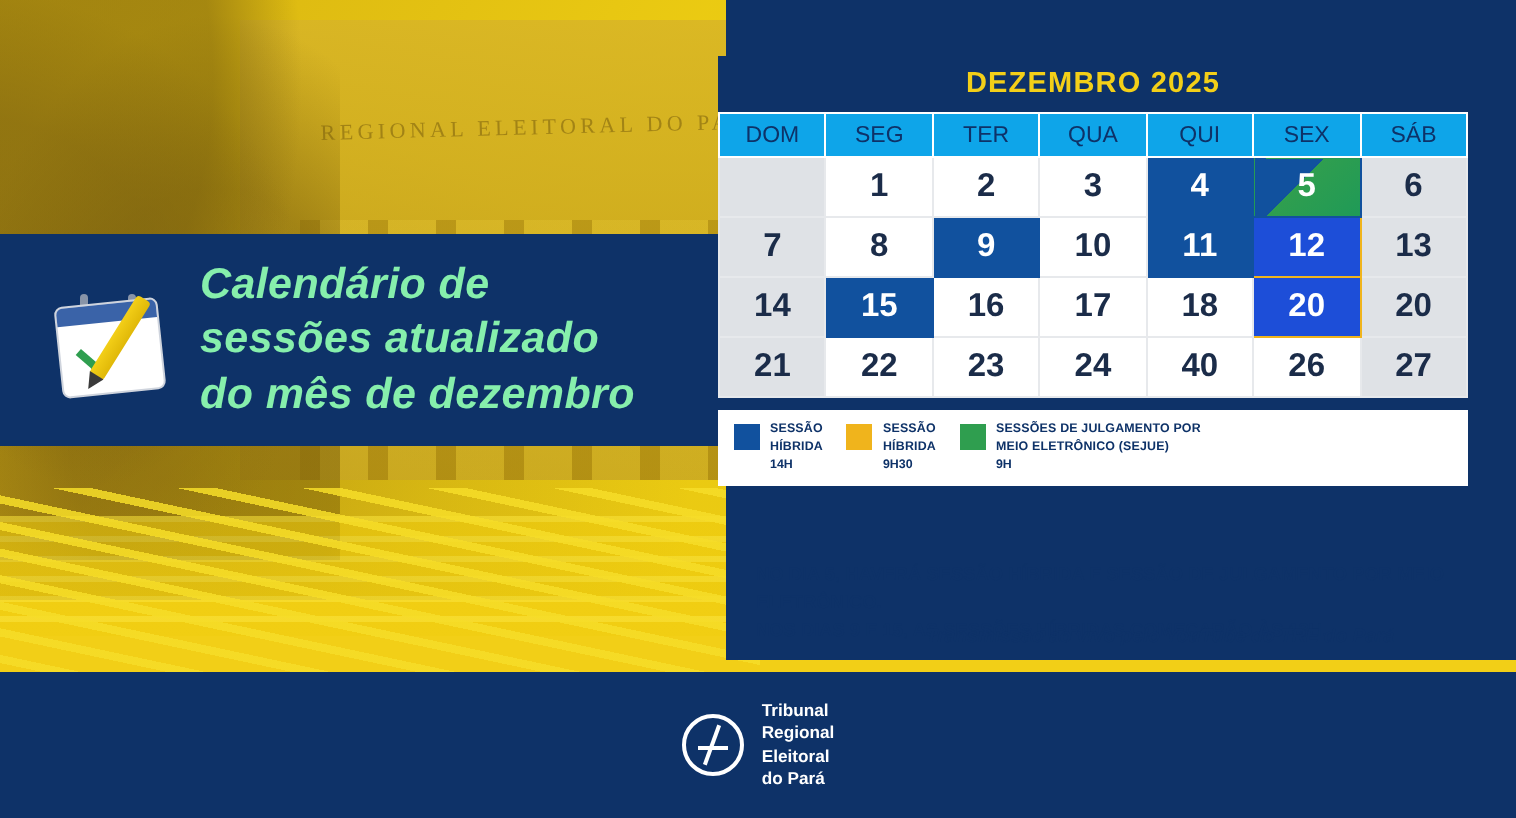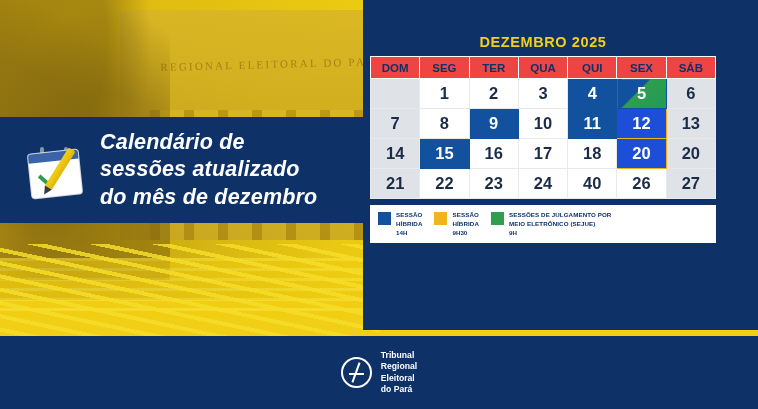--- a/index.html
+++ b/index.html
@@ -72,21 +72,21 @@
     position: absolute; right: 0; top: 0; width: 395px; height: 330px;
     background: #0e3268;
   }
   
   .title-bar {
     position: absolute; left: 0; top: 117px; width: 395px; height: 106px;
     background: #0e3268;
     display: flex; align-items: center;
   }
   .title-text {
-    color: #ffffff;
+    color: #86efac;
     font-weight: bold;
     font-size: 21.5px;
     line-height: 1.28;
     font-style: italic;
     margin-left: 100px;
     letter-spacing: .2px;
     white-space: pre-line;
   }
   
   .cal-icon {
@@ -142,32 +142,32 @@
     content: ""; position: absolute; left: 6px; right: 6px; top: 50%;
     height: 2px; background: #fff;
   }
   .logo-text {
     color: #fff; font-size: 8.6px; line-height: 1.32; font-weight: bold;
     white-space: pre-line;
   }
 
   
   .cal-card {
-    position: absolute; left: 370px; top: 28px; width: 346px;
+    position: absolute; left: 359px; top: 28px; width: 375px;
   }
   .cal-head {
     height: 28px; background: #0e3268;
     color: #f3cf18; font-weight: bold; font-size: 14.5px;
     display: flex; align-items: center; justify-content: center;
     letter-spacing: .6px;
   }
   table.cal { width: 100%; border-collapse: collapse; table-layout: fixed; }
   table.cal th {
-    background: #ef4444; color: #0e3268;
-    font-size: 11.5px; font-weight: bold; height: 22px;
+    background: #0ea5e9; color: #0e3268;
+    font-size: 11.5px; font-weight: normal; height: 22px;
     border: 1px solid #fff;
   }
   table.cal td {
     height: 30px; text-align: center; vertical-align: middle;
     font-size: 16.5px; font-weight: bold;
     border: 1px solid #e7e9ec;
     background: #fff; color: #1b2c49;
   }
   table.cal td.gray { background: #dfe2e6; }
   table.cal td.empty { background: #dfe2e6; }

